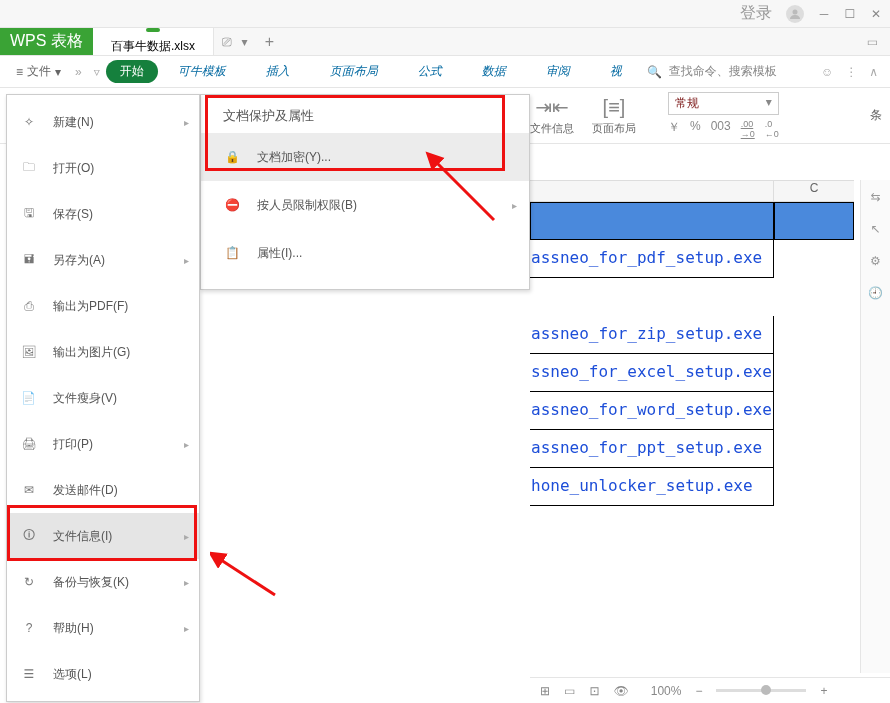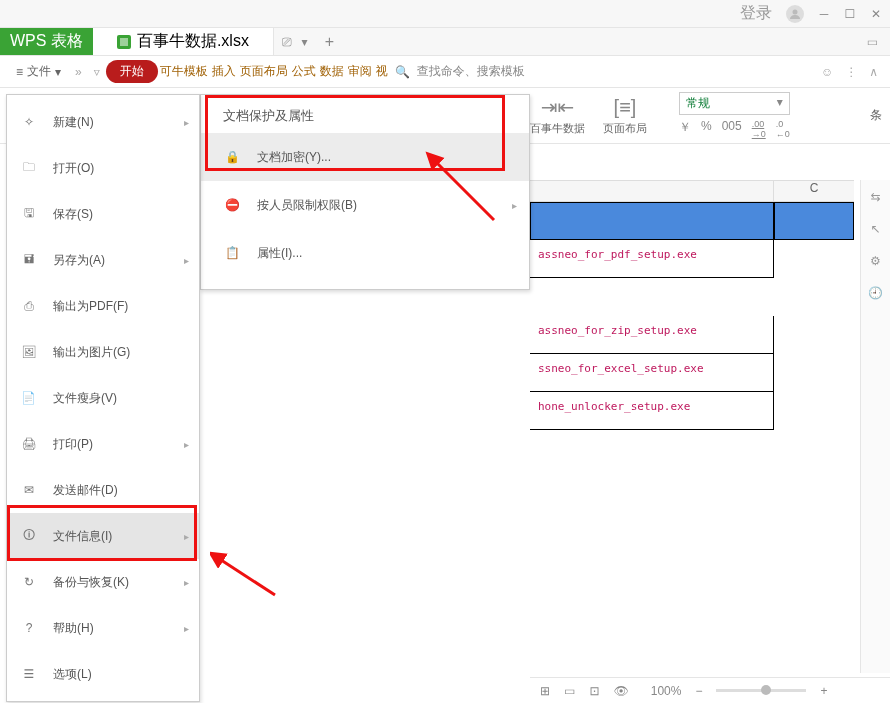--- a/index.html
+++ b/index.html
@@ -7,54 +7,54 @@
 
 
 .titlebar { height: 28px; background: #f7f7f7; display: flex; align-items: center; justify-content: flex-end; padding-right: 8px; gap: 14px; color: #666; border-bottom: 1px solid #e5e5e5; }
 .titlebar .login { font-size: 16px; color: #999; }
 .titlebar .avatar { width: 18px; height: 18px; border-radius: 50%; background: #ddd; display: inline-flex; align-items: center; justify-content: center; }
 .titlebar .winbtn { width: 12px; height: 12px; display: inline-flex; align-items: center; justify-content: center; color: #888; cursor: pointer; }
 
 
 .tabbar { height: 28px; background: #f7f7f7; display: flex; align-items: center; border-bottom: 1px solid #e5e5e5; }
 .apptag { background: #3aa335; color: #fff; padding: 4px 10px; font-size: 16px; height: 100%; display: flex; align-items: center; }
-.doctab { display: flex; align-items: center; height: 100%; background: #fff; padding: 0 24px; gap: 6px; font-size: 16px; border-right: 1px solid #e5e5e5; }
+.doctab { display: flex; align-items: center; height: 100%; background: #fff; padding: 0 18px; gap: 6px; font-size: 12px; border-right: 1px solid #e5e5e5; flex-direction: column; }
 .doctab .sheeticon { width: 14px; height: 14px; background: #3aa335; border-radius: 2px; display: inline-block; position: relative; }
 .doctab .sheeticon:after { content: ""; position: absolute; inset: 3px; background: #fff; opacity: .5; }
 .tabextras { display: flex; align-items: center; gap: 10px; padding: 0 8px; color: #888; }
 .tabplus { width: 28px; display: flex; justify-content: center; color: #888; font-size: 16px; }
 .tabright { margin-left: auto; padding-right: 12px; color: #999; }
 
 
 .ribbon-tabs { height: 32px; display: flex; align-items: center; padding-left: 8px; gap: 0; border-bottom: 1px solid #e5e5e5; position: relative; }
 .ribbon-tabs .filebtn { display: flex; align-items: center; gap: 4px; color: #666; padding: 0 8px; }
 .ribbon-tabs .dots { color: #aaa; padding: 0 6px; }
-.ribbon-tabs .pill { background: #b91c1c; color: #fff; border-radius: 12px; padding: 3px 14px; font-size: 12px; }
-.ribbon-tabs .tab { padding: 0 2px; color: #a16207; cursor: pointer; }
+.ribbon-tabs .pill { background: #15803d; color: #fff; border-radius: 12px; padding: 3px 14px; font-size: 12px; }
+.ribbon-tabs .tab { padding: 0 20px; color: #0369a1; cursor: pointer; font-style: italic; }
 .ribbon-tabs .search { margin-left: 6px; display: flex; align-items: center; gap: 6px; color: #888; }
 .ribbon-tabs .rightctrls { margin-left: auto; display: flex; gap: 12px; padding-right: 12px; color: #aaa; }
 
 
 .ribbon-body { height: 56px; border-bottom: 1px solid #e5e5e5; display: flex; align-items: center; padding-left: 530px; gap: 18px; }
 .ribbon-group { display: flex; flex-direction: column; align-items: center; gap: 2px; color: #666; font-size: 11px; }
 .ribbon-group .icon { font-size: 20px; color: #888; }
 .ribbon-end { display: flex; align-items: center; gap: 10px; margin-left: 14px; }
-.ribbon-end .sel { border: 1px solid #ccc; padding: 2px 24px 2px 6px; font-size: 12px; color: #15803d; position: relative; }
+.ribbon-end .sel { border: 1px solid #ccc; padding: 2px 24px 2px 6px; font-size: 12px; color: #7f1d1d; position: relative; }
 .ribbon-end .sel:after { content: "▾"; position: absolute; right: 6px; color: #888; }
 .ribbon-end .small { color: #888; font-size: 12px; }
 .ribbon-right { margin-left: auto; padding-right: 8px; color: #666; font-size: 12px; }
 
 
 .sheet { position: absolute; left: 530px; top: 180px; right: 36px; bottom: 30px; overflow: hidden; }
 .colhead { height: 22px; display: flex; }
 .colhead .cell { background: #f6f6f6; border: 1px solid #ddd; border-left: none; }
 .colhead .cell.b { flex: 1; text-align: center; color: #666; }
 .colhead .cell.c { width: 80px; text-align: center; color: #666; border-right: none; }
 .row { height: 38px; display: flex; }
-.row .cell { border: 1px solid #000; border-top: none; border-left: none; flex: 1; padding: 8px 8px; font-family: monospace; font-size: 11px; color: #be185d; }
+.row .cell { border: 1px solid #000; border-top: none; border-left: none; flex: 1; padding: 8px 1px; font-family: monospace; font-size: 16px; color: #1d4ed8; }
 .row .cell.c { width: 80px; flex: none; border: none; }
 .row.head .cell { background: #4a89dc; border: 1px solid #000; }
 
 
 .sidepanel { position: absolute; right: 0; top: 180px; width: 30px; bottom: 30px; background: #fafafa; border-left: 1px solid #e5e5e5; display: flex; flex-direction: column; align-items: center; gap: 18px; padding-top: 10px; color: #999; }
 
 
 .statusbar { position: absolute; left: 530px; right: 0; bottom: 0; height: 26px; border-top: 1px solid #e5e5e5; display: flex; align-items: center; padding: 0 10px; gap: 14px; color: #888; font-size: 12px; }
 .statusbar .zoom { margin-left: 8px; }
 .statusbar .track { width: 90px; height: 3px; background: #ddd; position: relative; }
@@ -129,33 +129,33 @@
   <span class="rightctrls">
     <span>☺</span>
     <span>⋮</span>
     <span>∧</span>
   </span>
 </div>
 
 <div class="ribbon-body">
   <div class="ribbon-group">
     <span class="icon">⇥⇤</span>
-    <span>百事牛数据</span>
+    <span>文件信息</span>
   </div>
   <div class="ribbon-group">
     <span class="icon">[≡]</span>
     <span>页面布局</span>
   </div>
   <div class="ribbon-end">
     <div style="display:flex;flex-direction:column;gap:4px;">
       <div class="sel">常规</div>
       <div style="display:flex;gap:10px;">
         <span class="small">￥</span>
         <span class="small">%</span>
-        <span class="small">005</span>
+        <span class="small">003</span>
         <span class="small" style="font-size:9px;white-space:pre;text-decoration:underline;">.00
 →0</span>
         <span class="small" style="font-size:9px;white-space:pre;">.0
 ←0</span>
       </div>
     </div>
   </div>
   <div class="ribbon-right">条</div>
 </div>
 
@@ -174,20 +174,28 @@
     </div>
   <div class="row">
       <div class="cell c"></div>
     </div>
   <div class="row">
       <div class="cell">assneo_for_zip_setup.exe</div>
       <div class="cell c"></div>
     </div>
   <div class="row">
       <div class="cell">ssneo_for_excel_setup.exe</div>
+      <div class="cell c"></div>
+    </div>
+  <div class="row">
+      <div class="cell">assneo_for_word_setup.exe</div>
+      <div class="cell c"></div>
+    </div>
+  <div class="row">
+      <div class="cell">assneo_for_ppt_setup.exe</div>
       <div class="cell c"></div>
     </div>
   <div class="row">
       <div class="cell">hone_unlocker_setup.exe</div>
       <div class="cell c"></div>
     </div>
   <div class="row">
       <div class="cell c"></div>
     </div>
 </div>

